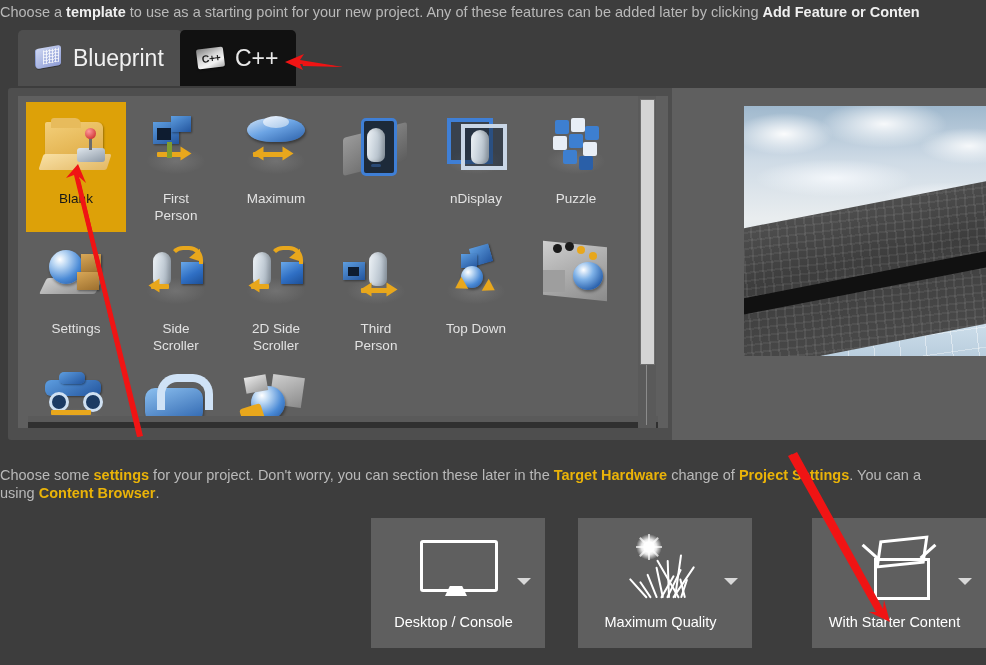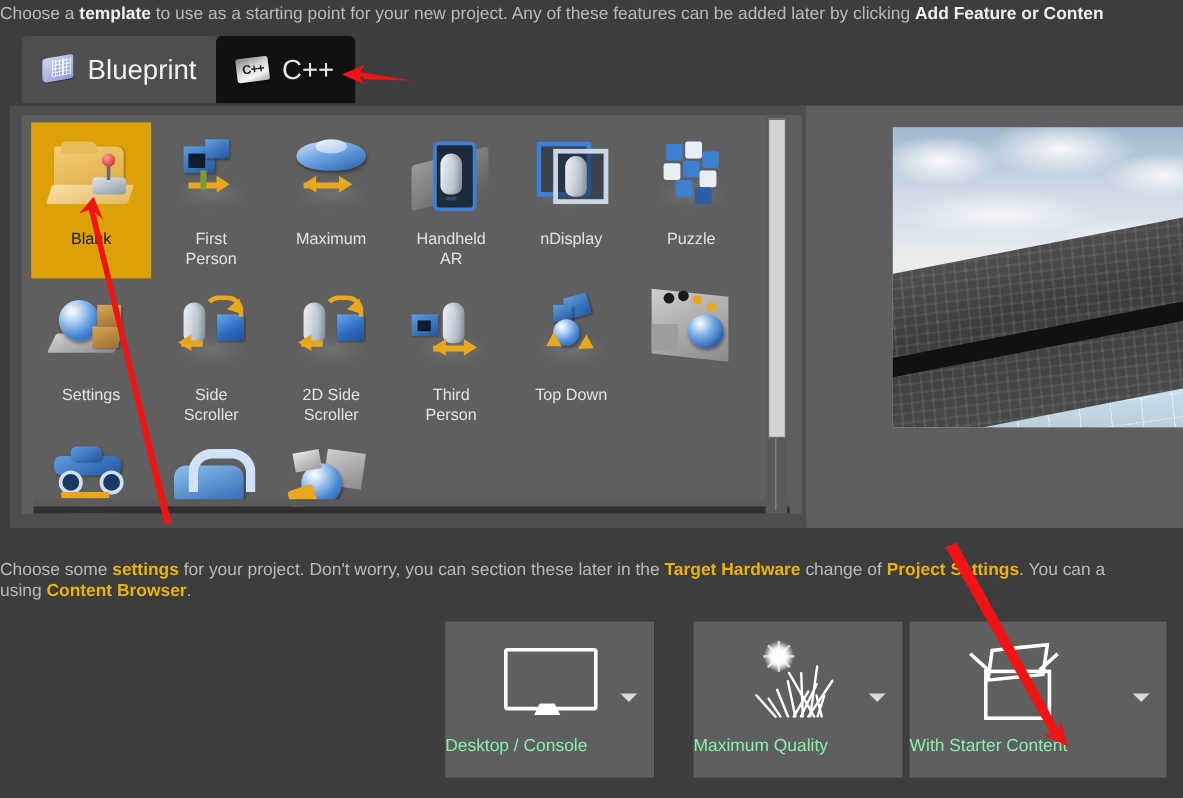--- a/index.html
+++ b/index.html
@@ -228,25 +228,25 @@
   }
   .settings-text b{color:#eab308;font-weight:bold;}
   .stline{white-space:nowrap;overflow:hidden;width:986px;}
 
   .optrow{position:absolute;left:0;top:518px;width:986px;height:130px;}
   .opt{
     position:absolute;top:0;width:174px;height:130px;background:#5f5f5f;cursor:pointer;
   }
   .opt.o1{left:371px;}
   .opt.o2{left:578px;}
-  .opt.o3{left:758px;padding-left:40px;}
+  .opt.o3{left:812px;}
   .opticon{position:absolute;left:0;top:14px;width:174px;height:72px;}
   .optlabel{
-    position:absolute;left:0;top:96px;width:165px;
-    font-size:14.5px;color:#86efac;
+    position:absolute;left:0;top:96px;width:165px;text-align:center;
+    font-size:14.5px;color:#ffffff;
   }
   .caret{
     position:absolute;right:14px;top:60px;width:0;height:0;
     border-left:7px solid transparent;border-right:7px solid transparent;
     border-top:7px solid #d8d8d8;cursor:pointer;
   }
 
   
   .mon{
     position:absolute;left:49px;top:8px;width:72px;height:46px;
@@ -344,22 +344,20 @@
             </div>
             <div class="tlabel">Maximum</div>
           </div>
           <div class="tile">
             <div class="thumb">
               <span style="position:absolute;left:6px;top:22px;width:64px;height:38px;background:linear-gradient(150deg,#9b9b9b,#5d5d5d);transform:skewY(-14deg);border-radius:3px"></span>
               <span class="phone"></span>
               <span class="cap" style="left:30px;top:20px;"></span>
               <span style="position:absolute;left:34px;top:56px;width:10px;height:3px;background:#2a4a76;border-radius:2px"></span>
             </div>
-            <div class="tlabel">Handheld
-AR</div>
           </div>
           <div class="tile">
             <div class="thumb">
               <span class="disc"></span>
               <span class="frame2" style="left:10px;top:10px;width:38px;height:38px;"></span>
               <span class="frame2" style="left:24px;top:16px;width:38px;height:38px;border-color:#c9d6e6;"></span>
               <span class="cap" style="left:34px;top:22px;"></span>
             </div>
             <div class="tlabel">nDisplay</div>
           </div>

